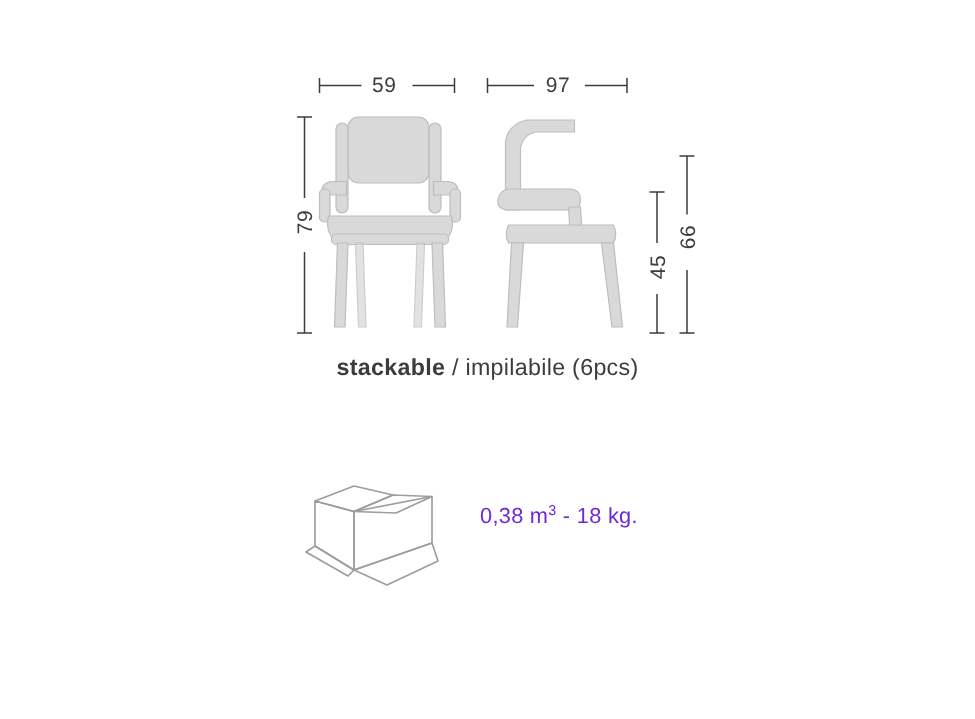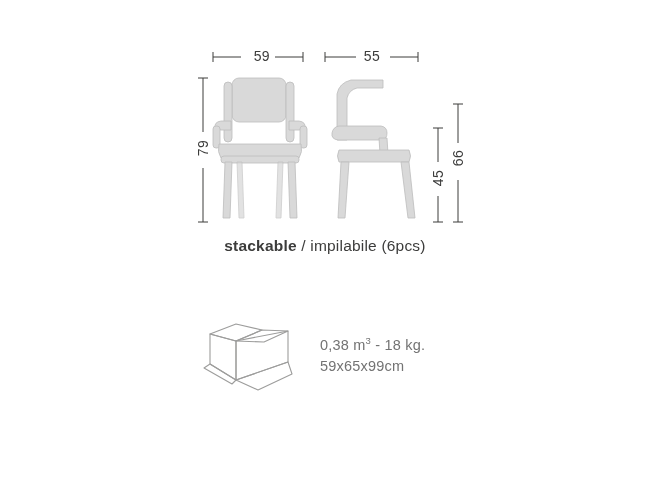--- a/index.html
+++ b/index.html
@@ -41,21 +41,21 @@
     white-space: nowrap;
   }
   .caption-line b {
     font-weight: bold;
   }
   .caption-line .light {
     font-weight: normal;
   }
   .pack-line {
     font-size: 14.5px;
-    color: #737373;
+    color: #6d28d9;
     letter-spacing: 0.2px;
     white-space: nowrap;
     line-height: 21px;
   }
   .pack-line sup {
     font-size: 9.5px;
     vertical-align: super;
   }
   svg { display: block; }
 </style>
@@ -87,23 +87,23 @@
     <line x1="433" y1="222" x2="443" y2="222" stroke="#3c3c3b" stroke-width="1"></line>
 
     <line x1="458" y1="104" x2="458" y2="143" stroke="#3c3c3b" stroke-width="1"></line>
     <line x1="458" y1="180" x2="458" y2="222" stroke="#3c3c3b" stroke-width="1"></line>
     <line x1="453" y1="104" x2="463" y2="104" stroke="#3c3c3b" stroke-width="1"></line>
     <line x1="453" y1="222" x2="463" y2="222" stroke="#3c3c3b" stroke-width="1"></line>
 
     <line x1="432" y1="128" x2="465" y2="128" stroke="#3c3c3b" stroke-width="0.6" opacity="0"></line>
   </svg>
 
-  <div class="abs dim-label" style="left:248px; top:48px; width:22px; text-align:right;">59</div>
+  <div class="abs dim-label" style="left:248px; top:48px; width:22px; text-align:left;">59</div>
 
-  <div class="abs dim-label" style="left:361px; top:48px; width:22px; text-align:center;">55</div>
+  <div class="abs dim-label" style="left:361px; top:48px; width:22px; text-align:center;">97</div>
 
   <div class="abs dim-label vert" style="left:192px; top:140px; width:22px; text-align:center;">79</div>
 
   <div class="abs dim-label vert" style="left:427px; top:170px; width:22px; text-align:center;">45</div>
 
   <div class="abs dim-label vert" style="left:447px; top:150px; width:22px; text-align:center;">66</div>
 
   <svg class="abs" style="left:205px; top:70px;" width="110" height="160" viewBox="0 0 110 160">
     <g fill="#d9d9d9" stroke="#bdbdbd" stroke-width="0.8">
 
@@ -164,16 +164,15 @@
       <path d="M40 62 L62 72 L96 56 L92 44 Z"></path>
 
       <path d="M14 46 L8 50 L36 66 L40 62 Z"></path>
     </g>
   </svg>
 
   <div class="abs" style="left:320px; top:330px;">
     <div class="pack-line">
       <span>0,38 m</span><sup>3</sup><span> - 18 kg.</span>
     </div>
-    <div class="pack-line">59x65x99cm</div>
   </div>
 
 </div>
 
 </body></html>

